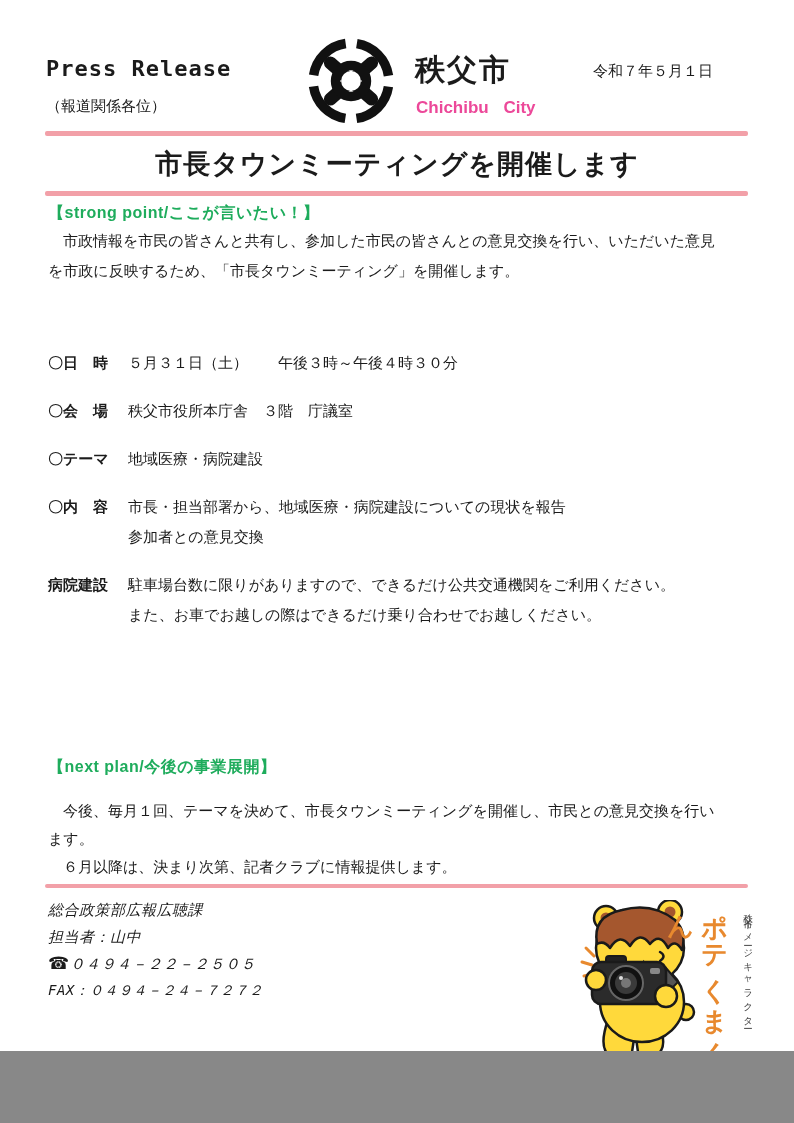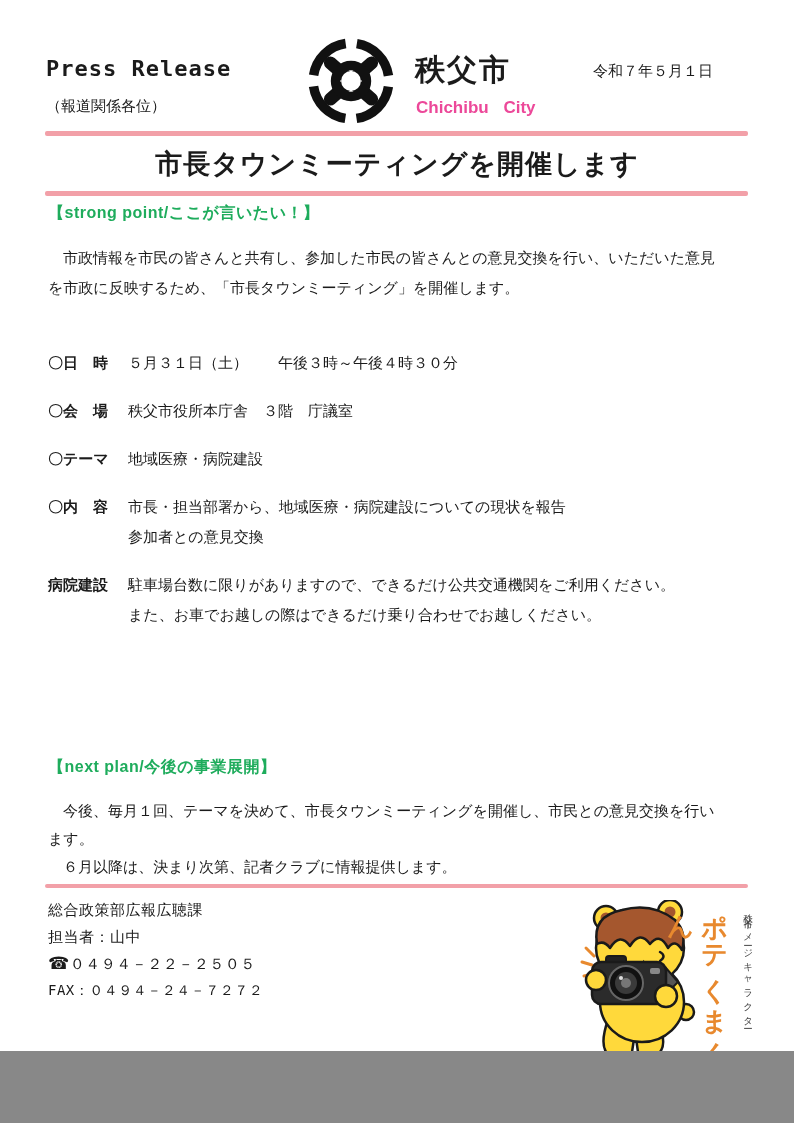--- a/index.html
+++ b/index.html
@@ -17,30 +17,30 @@
   .rule-1{top:131px;}
   .rule-2{top:191px;}
   .rule-3{top:884px;height:4px;}
   .title{position:absolute;left:0;top:140px;width:794px;height:48px;line-height:48px;margin:0;
     text-align:center;font-size:27px;font-weight:bold;letter-spacing:1px;}
   .green-heading{position:absolute;left:48px;font-size:16px;font-weight:bold;color:#1EAC5C;letter-spacing:0.5px;}
   .gh-strong{top:203px;}
   .gh-next{top:757px;}
   .para{position:absolute;left:48px;width:706px;font-size:15px;}
   .para div{line-height:30px;}
-  .para-1{top:243px;}
+  .para-1{top:226px;}
   .para-2{top:797px;}
   .para-2 div{line-height:28px;}
   .details{position:absolute;left:48px;top:348px;width:706px;font-size:15px;}
   .detail-row{display:flex;margin-bottom:18px;}
   .detail-label{flex:0 0 80px;font-weight:bold;line-height:30px;white-space:pre;}
   .detail-value{flex:1;}
   .detail-value div{line-height:30px;}
   .contact{position:absolute;left:48px;top:896px;font-size:15px;}
-  .contact div{line-height:27px;letter-spacing:0.5px;}
+  .contact div{line-height:27px;letter-spacing:0.5px;font-style:italic;}
   .tel-line .phone-glyph{font-size:17px;}
   .fax-line{font-family:"DejaVu Sans Mono","Liberation Mono",monospace;font-size:14px;}
   .mascot{position:absolute;left:580px;top:892px;width:178px;height:180px;}
   .mascot-art{position:absolute;left:0;top:8px;}
   .mascot-name{position:absolute;right:26px;top:4px;height:172px;
     writing-mode:vertical-rl;text-orientation:upright;
     font-size:26px;font-weight:bold;color:#E8892E;letter-spacing:2px;line-height:34px;}
   .mascot-caption{position:absolute;right:4px;top:14px;height:160px;
     writing-mode:vertical-rl;text-orientation:upright;
     font-size:9.5px;color:#444;letter-spacing:2.5px;}

